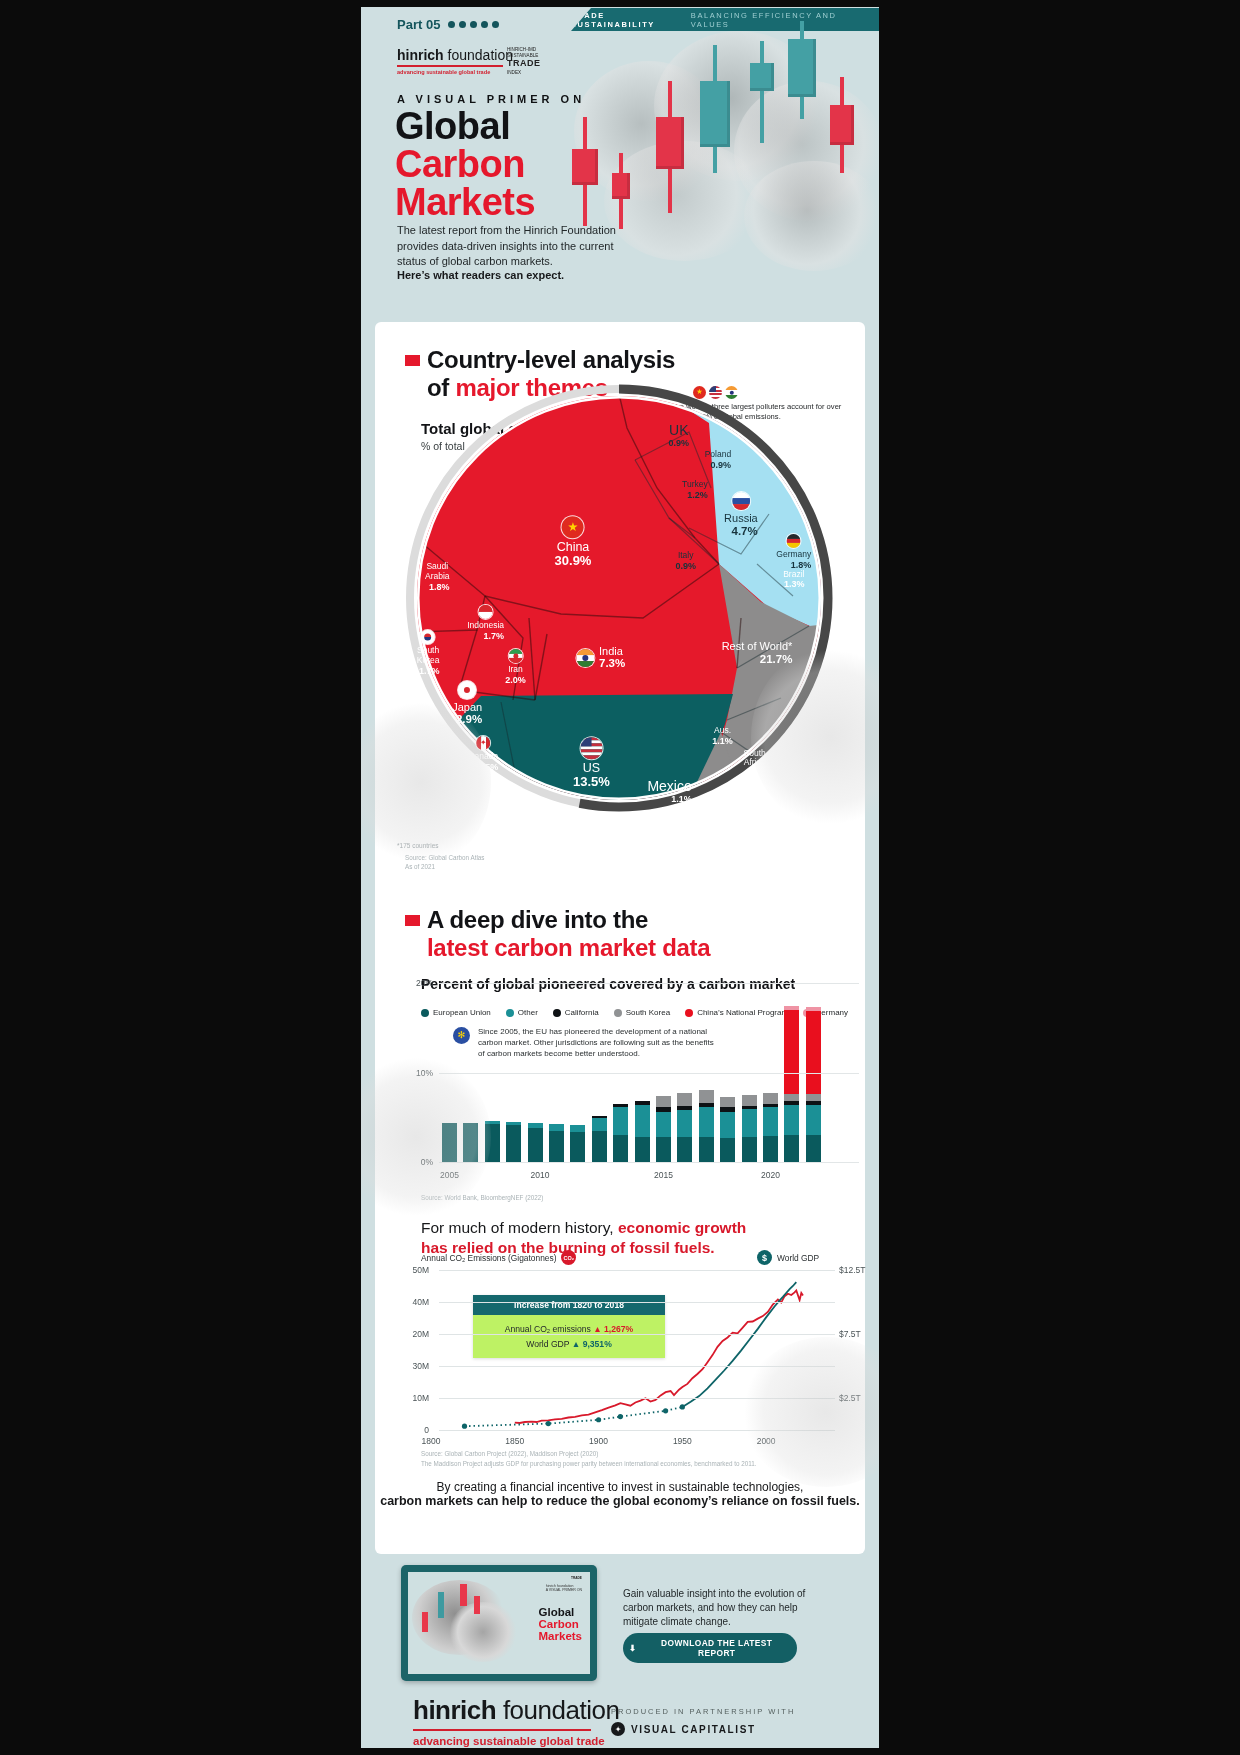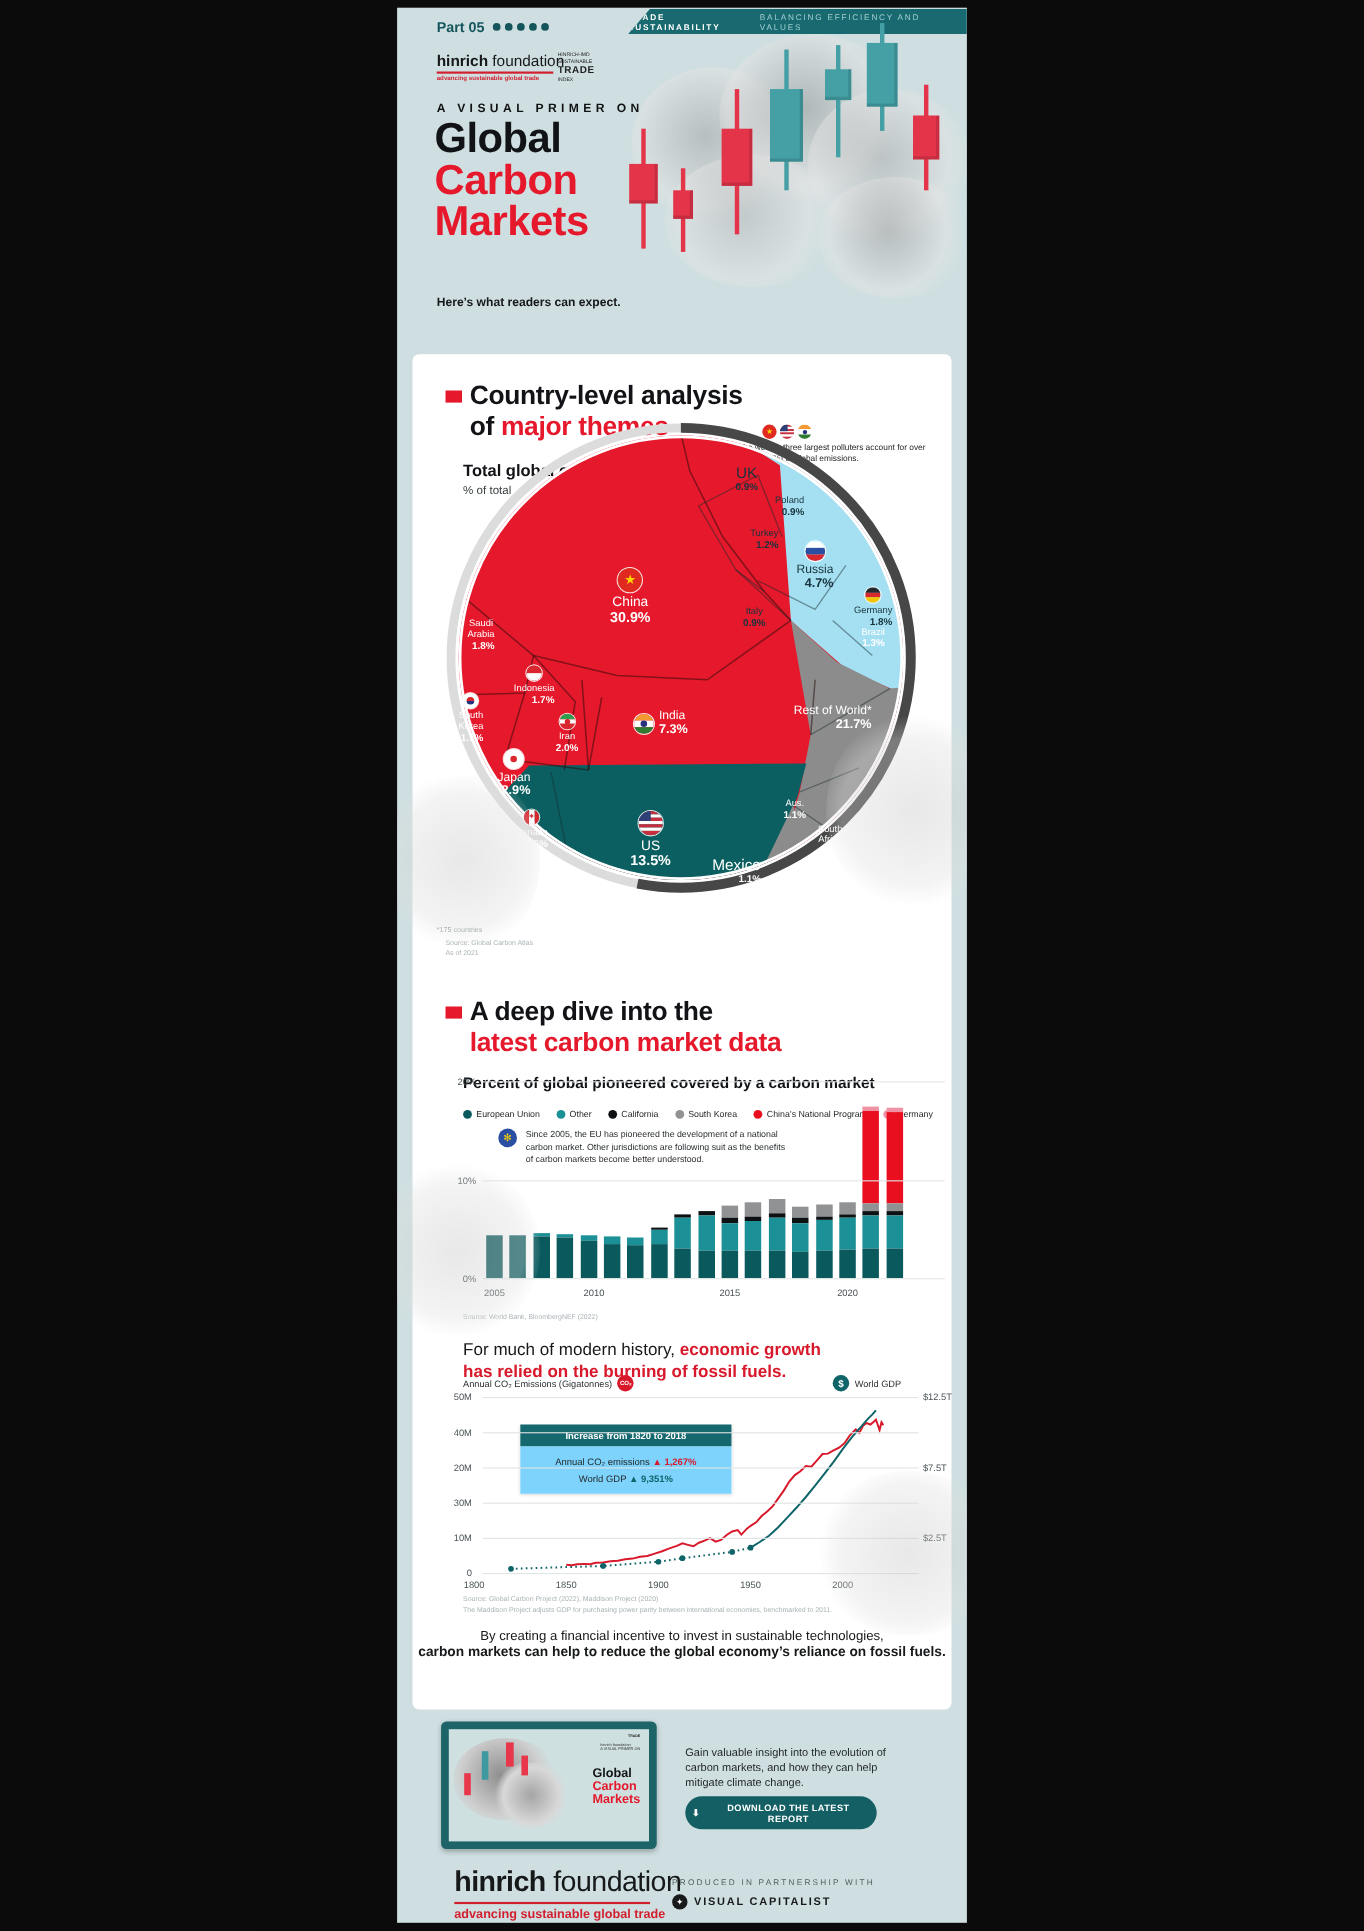--- a/index.html
+++ b/index.html
@@ -73,21 +73,21 @@
   #eu-note .ntext{font-size:8px;color:#2a2f31;line-height:1.4;}
   #statement{left:46px;top:896px;font-size:15.5px;line-height:1.3;color:#17181a;}
   #statement .red{color:#d8192b;font-weight:bold;}
   
   .axhead{position:absolute;font-size:8.4px;color:#2a2f31;display:flex;align-items:center;gap:5px;}
   .badge{display:inline-flex;align-items:center;justify-content:center;border-radius:50%;color:#fff;font-weight:bold;}
   #linechart-svg{left:56px;top:948px;}
   .rtick{position:absolute;font-size:8.5px;color:#4a5356;}
   #incbox{left:98px;top:973px;width:192px;box-shadow:0 1px 3px rgba(0,0,0,.15);}
   #incbox .bh{background:#15686d;color:#fff;font-size:8.6px;font-weight:bold;text-align:center;padding:5px 0;}
-  #incbox .bb{background:#7dd3fc;padding:7px 10px;font-size:8.6px;color:#24292b;text-align:center;line-height:1.7;}
+  #incbox .bb{background:#bef264;padding:7px 10px;font-size:8.6px;color:#24292b;text-align:center;line-height:1.7;}
   #incbox .v1{color:#d8192b;font-weight:bold;}
   #incbox .v2{color:#0e6468;font-weight:bold;}
   #closing{left:0;top:1158px;width:490px;text-align:center;color:#17181a;}
   #closing .c1{font-size:12px;}
   #closing .c2{font-size:12.5px;font-weight:bold;}
   
   #thumb{left:40px;top:1558px;width:196px;height:116px;background:#1c6468;border-radius:5px;box-shadow:0 2px 5px rgba(0,0,0,.25);}
   #thumb .panel{position:absolute;left:7px;top:7px;right:7px;bottom:7px;background:#cfe0e1;overflow:hidden;}
   #thumb .tt{position:absolute;right:8px;top:34px;text-align:left;line-height:1.05;font-weight:bold;font-size:11.5px;}
   #thumb .tt .tb{color:#121316;}
@@ -172,20 +172,21 @@
         </div>
         <div class="candle" style="left: 266px; top: 0px; width: 24px; height: 250px;">
           <span class="wick" style="top: 56px; height: 96px; background: rgb(227, 52, 73);"></span>
           <span class="body" style="top: 84px; width: 24px; height: 40px; background: rgb(227, 52, 73); box-shadow: rgba(0, 0, 0, 0.12) -3px -3px 0px inset;"></span>
         </div>
       </div>
     <div id="kicker" class="abs">A VISUAL PRIMER ON</div>
     <div id="title1" class="abs title-line">Global</div>
     <div id="title2" class="abs title-line">Carbon</div>
     <div id="title3" class="abs title-line">Markets</div>
+    <div id="intro" class="abs">The latest report from the Hinrich Foundation provides data-driven insights into the current status of global carbon markets.</div>
     <div id="intro-bold" class="abs">Here’s what readers can expect.</div>
 
     <div id="card" class="abs">
 
       <div class="sq" style="left:30px;top:33px;"></div>
       <div class="h1" style="left:52px;top:24px;">Country-level analysis</div>
       <div class="h1" style="left:52px;top:52px;">
         <span>of </span><span class="red">major themes</span>
       </div>
       <div class="chart-title" style="left:46px;top:98px;">Total global emissions</div>

